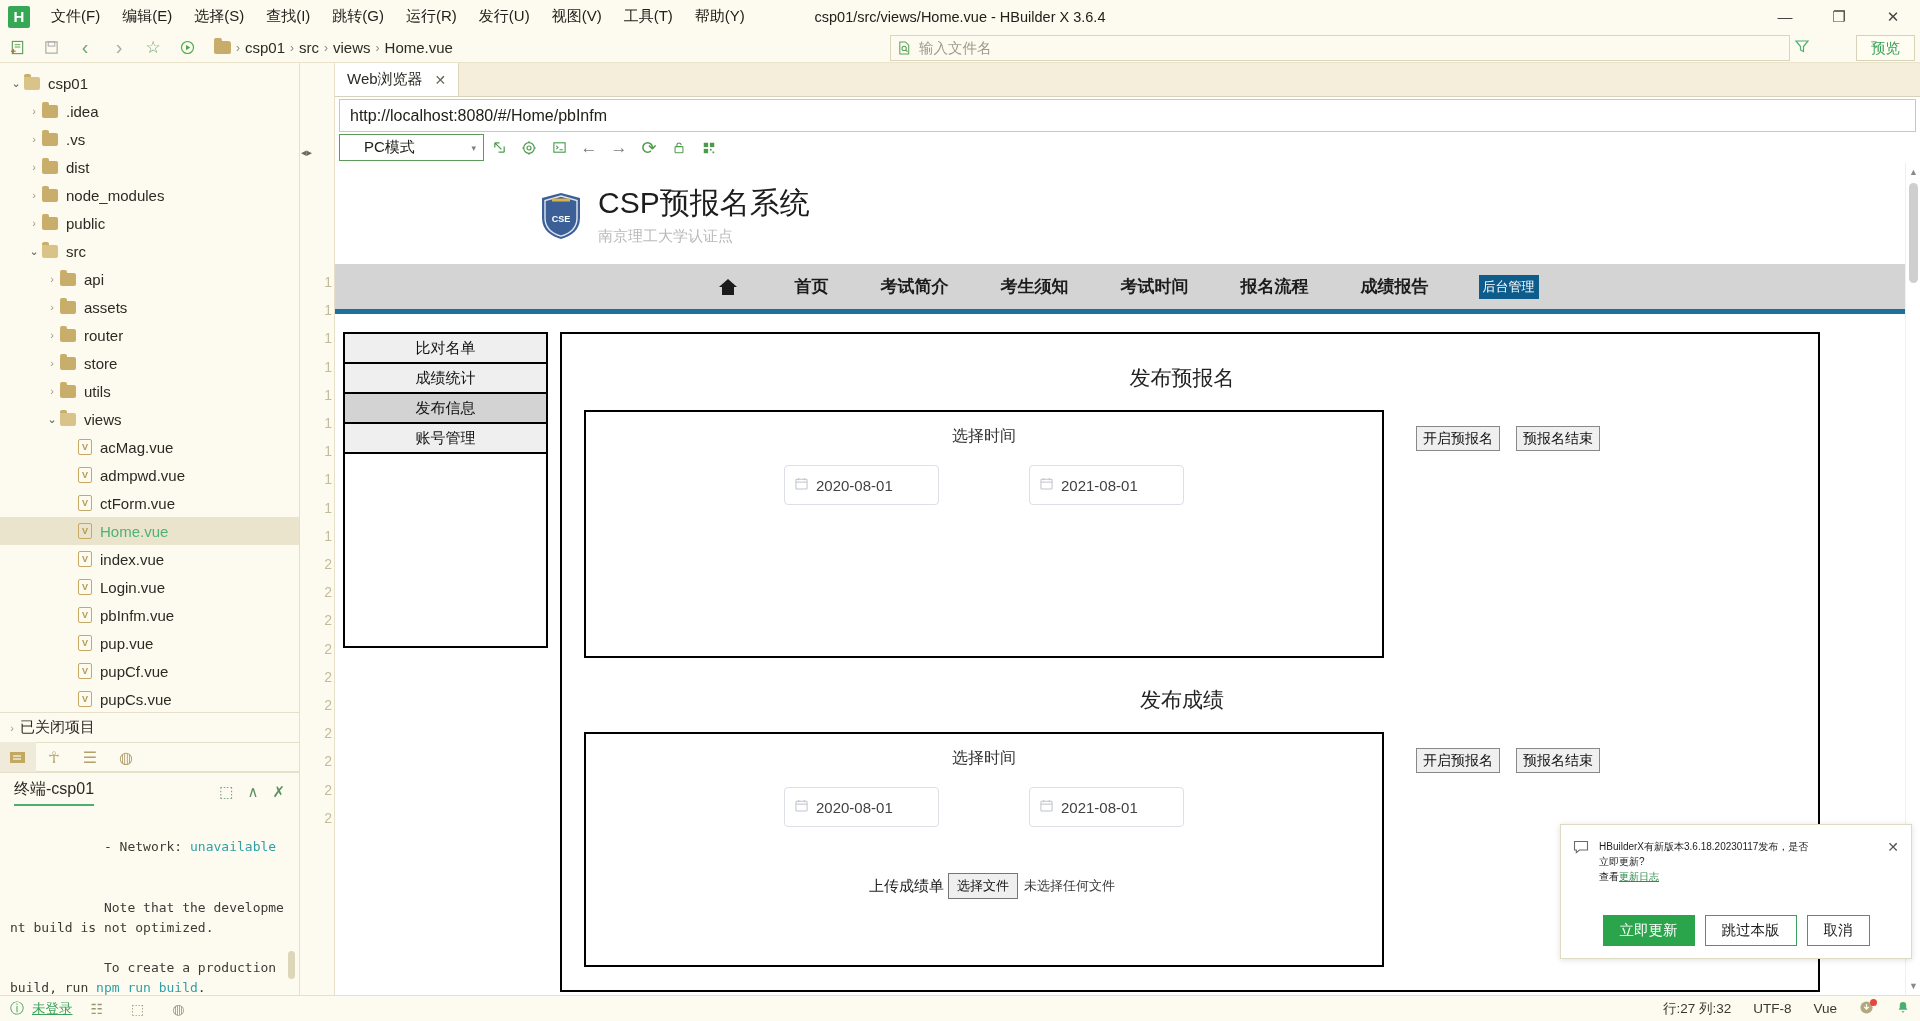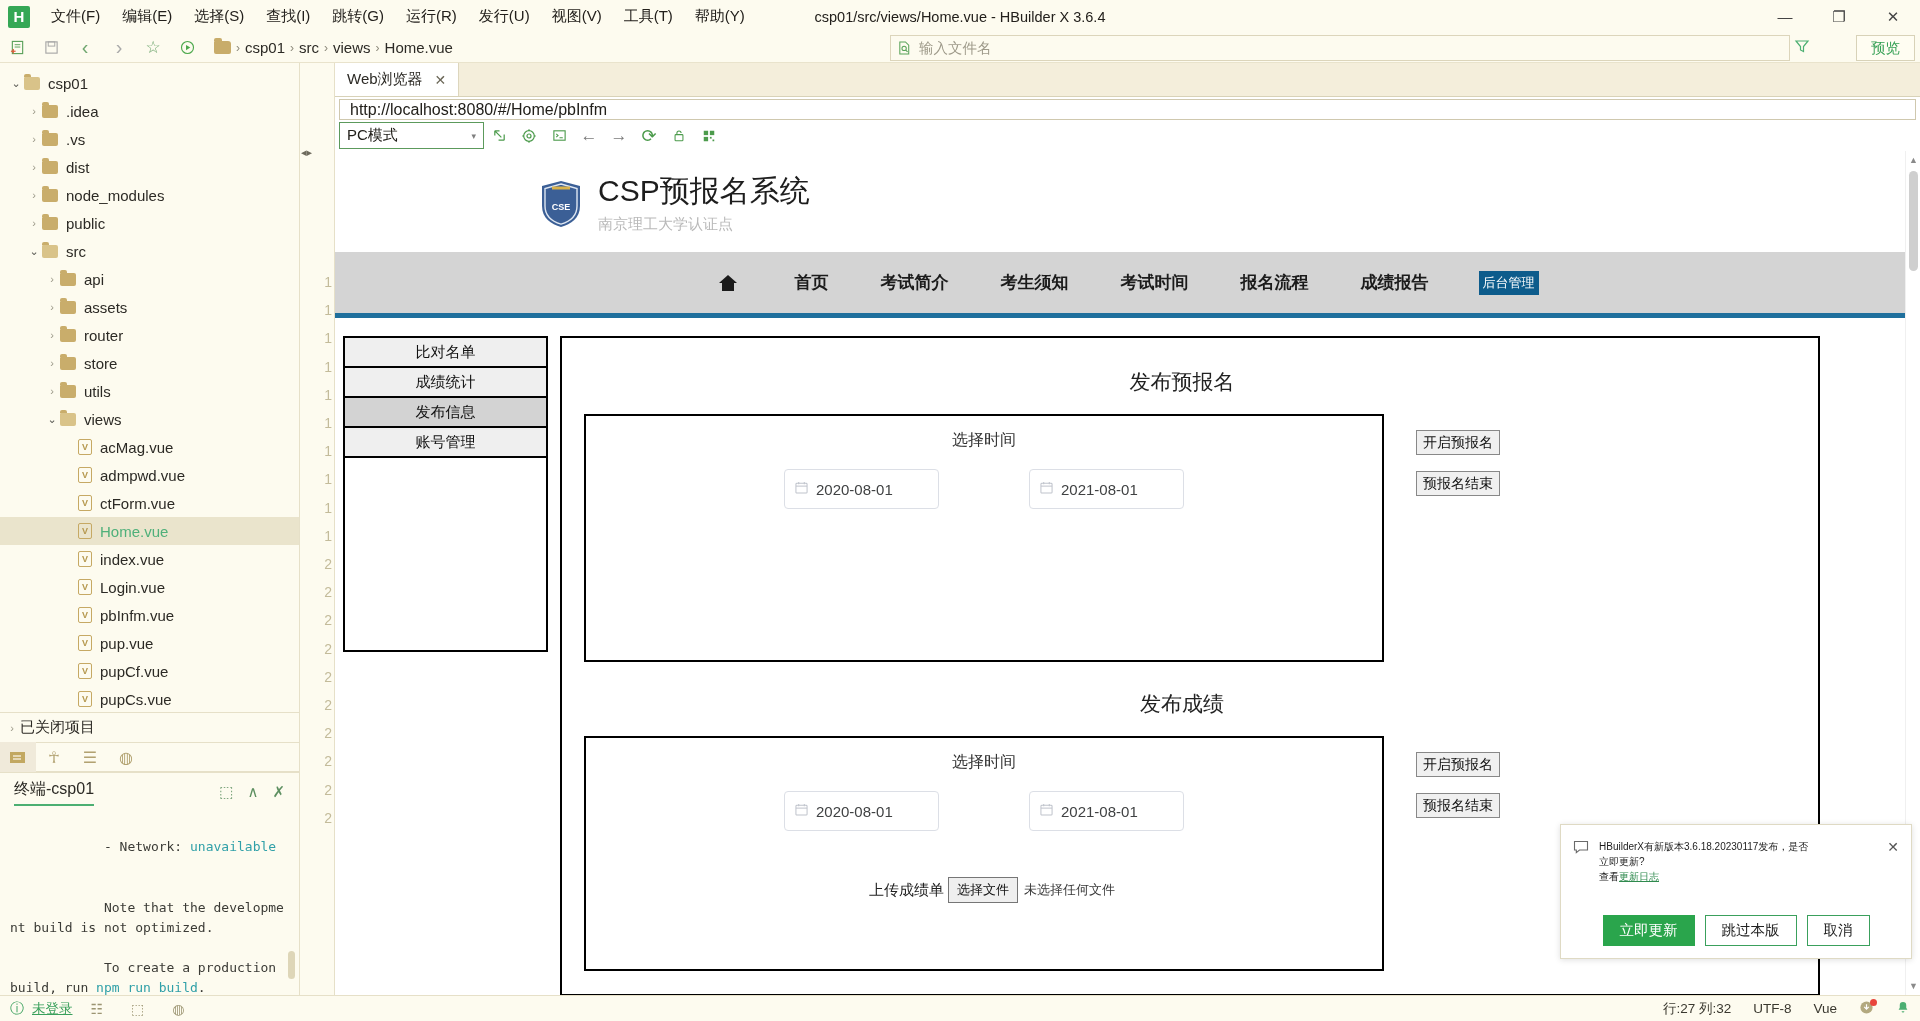--- a/index.html
+++ b/index.html
@@ -305,40 +305,40 @@
   }
   .wv-tab {
     display: flex; align-items: center; gap: 12px;
     padding: 0 12px;
     background: #fff;
     font-size: 15px; color: #2c2a25;
     border-right: 1px solid #ddd6bd;
   }
   .wv-tab .x { color: #6b6757; font-size: 14px; }
   .wv-url {
-    height: 21px;
+    height: 33px;
     flex: none;
     margin: 2px 4px 0 4px;
     border: 1px solid #cfc8ae;
     background: #fff;
     display: flex; align-items: center;
     padding: 8px 10px;
     font-size: 16px; color: #22201b;
   }
   .wv-ctrl {
     height: 31px; flex: none;
     display: flex; align-items: center;
     gap: 0px; padding: 2px 4px 2px 4px;
   }
   .sel-mode {
     width: 145px; height: 27px;
     border: 1px solid #5c9a5c;
     background: #fff;
     display: flex; align-items: center;
-    padding: 0 7px;
+    padding: 0 24px;
     font-size: 15px; color: #22201b;
     position: relative;
   }
   .sel-mode .car {
     position: absolute; right: 7px; top: 50%;
     transform: translateY(-50%);
     color: #7f7f7f; font-size: 9px;
   }
   .wv-ic {
     width: 30px; height: 27px;
@@ -381,21 +381,21 @@
   }
   .crest svg { display:block; }
   .site-title {
     font-size: 30px; color: #1d1d1d; line-height: 1.2;
   }
   .site-sub {
     font-size: 15px; color: #b9b9b9; margin-top: 6px;
   }
   .navbar {
     background: #d4d4d4;
-    height: 66px;
+    height: 50px;
     display: flex; align-items: center;
     justify-content: center;
     gap: 0px;
     border-bottom: 5px solid #1f6f9c;
   }
   .nav-link {
     padding: 0 26px;
     font-size: 17px; color: #1b1b1b;
     font-weight: bold;
     display: flex; align-items: center; height: 100%;
@@ -475,21 +475,21 @@
     border: 1px solid #dcdfe6;
     border-radius: 4px;
     display: flex; align-items: center;
     padding: 0 10px; gap: 8px;
     font-size: 15px; color: #404243;
     background: #fff;
   }
   .cal-ico { color: #c0c4cc; font-size: 14px; }
   .side-btns {
     margin-left: 32px;
-    display: flex; flex-direction: column; gap: 16px;
+    display: flex; flex-direction: row; gap: 16px;
     padding-top: 16px;
   }
   .gbtn {
     border: 1px solid #888;
     background: #f0f0f0;
     color: #111;
     font-size: 14px;
     padding: 2px 6px;
     line-height: 1.35;
     white-space: nowrap;

